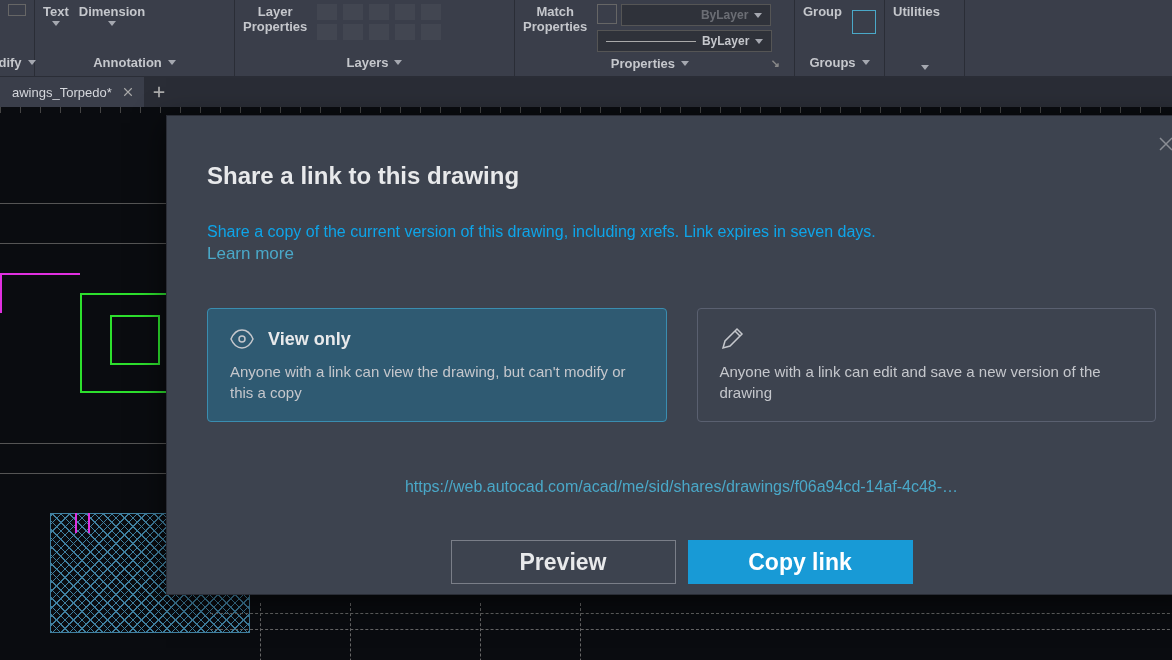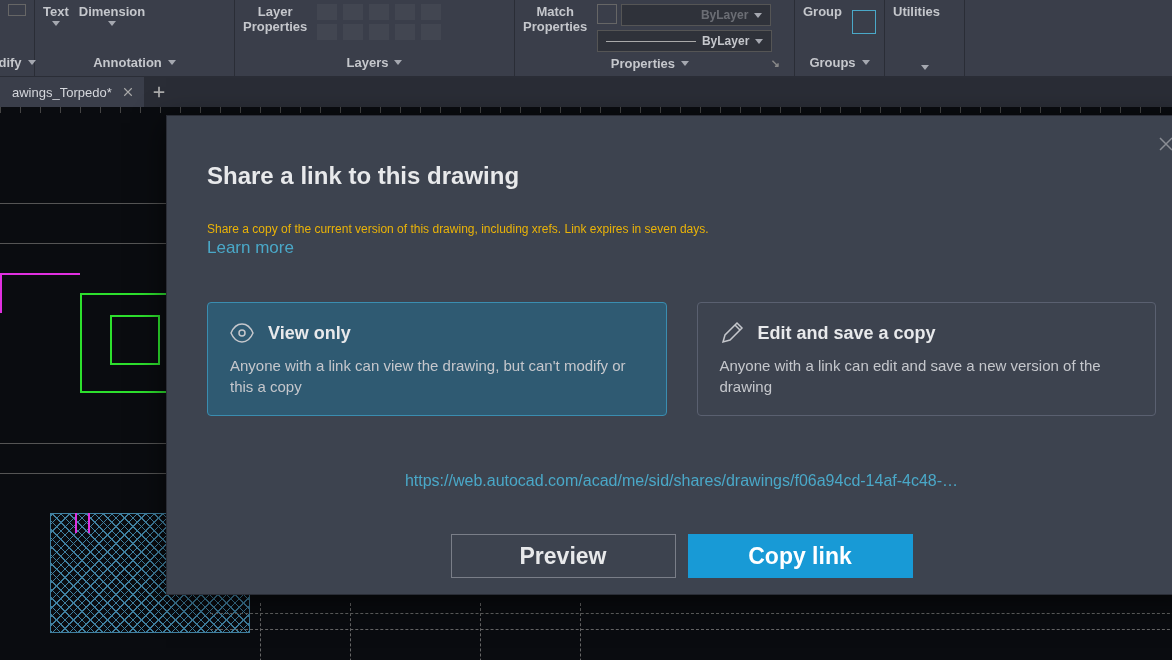--- a/index.html
+++ b/index.html
@@ -210,22 +210,22 @@
 }
 .modal-close svg { width: 16px; height: 16px; }
 .modal-title {
   font-size: 24px;
   font-weight: 600;
   color: #e8e9eb;
   margin-top: 38px;
   margin-bottom: 30px;
 }
 .modal-desc {
-  font-size: 12px;
-  color: #eab308;
+  font-size: 16px;
+  color: #0ea5e9;
   line-height: 1.5;
 }
 .learn-more {
   color: #4aa8c8;
   font-size: 17px;
   cursor: pointer;
 }
 .share-options {
   display: flex;
   gap: 30px;
@@ -470,21 +470,20 @@
         </div>
         <div class="card-desc">Anyone with a link can view the drawing, but can't modify or this a copy</div>
       </div>
 
       <div class="share-card">
         <div class="card-header">
           <svg viewBox="0 0 24 24">
             <path d="M3 21 L5 14 L17 2 L22 7 L10 19 L3 21 Z"></path>
             <path d="M15 4 L20 9"></path>
           </svg>
-          <span class="card-title">Edit and save a copy</span>
         </div>
         <div class="card-desc">Anyone with a link can edit and save a new version of the drawing</div>
       </div>
     </div>
 
     <div class="share-url">https://web.autocad.com/acad/me/sid/shares/drawings/f06a94cd-14af-4c48-…</div>
 
     <div class="modal-buttons">
       <div class="btn btn-secondary">Preview</div>
       <div class="btn btn-primary">Copy link</div>

